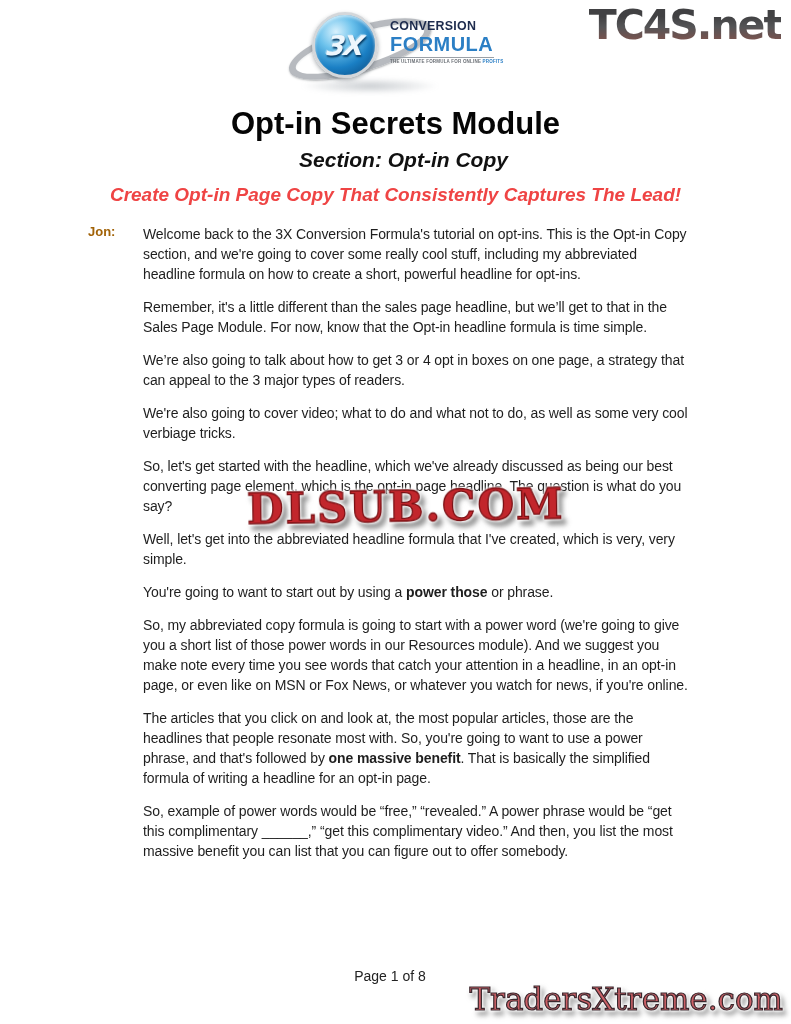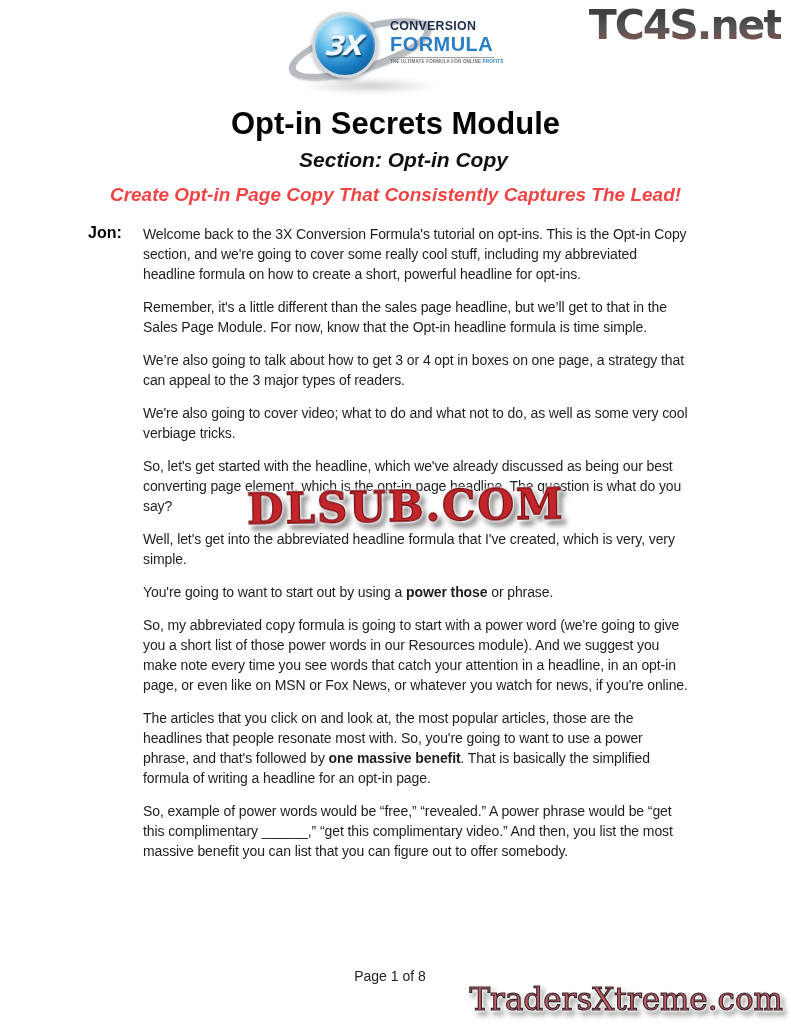--- a/index.html
+++ b/index.html
@@ -73,21 +73,21 @@
     font-size:21px; font-weight:bold; font-style:italic; color:#111;margin-left:8px;
   }
   .subheading {
     position:absolute; top:184px; left:0; width:100%; text-align:center;
     font-size:19px; font-weight:bold; font-style:italic; color:#ef4444;
   }
 
   
   .content { position:absolute; left:88px; top:224px; width:625px; }
   .speaker {
-    position:absolute; left:0; top:0; font-size:16px; font-weight:bold; color:#000000;
+    position:absolute; left:0; top:0; font-size:13px; font-weight:bold; color:#a16207;
   }
   .paras { margin-left:55px; width:545px; }
   .para {
     font-size:14px; line-height:20px; letter-spacing:-.1px;
     margin:0 0 13px 0; color:#1e1e1e;
   }
   .para b { font-weight:bold; }
 
   
   .wm-dlsub {

